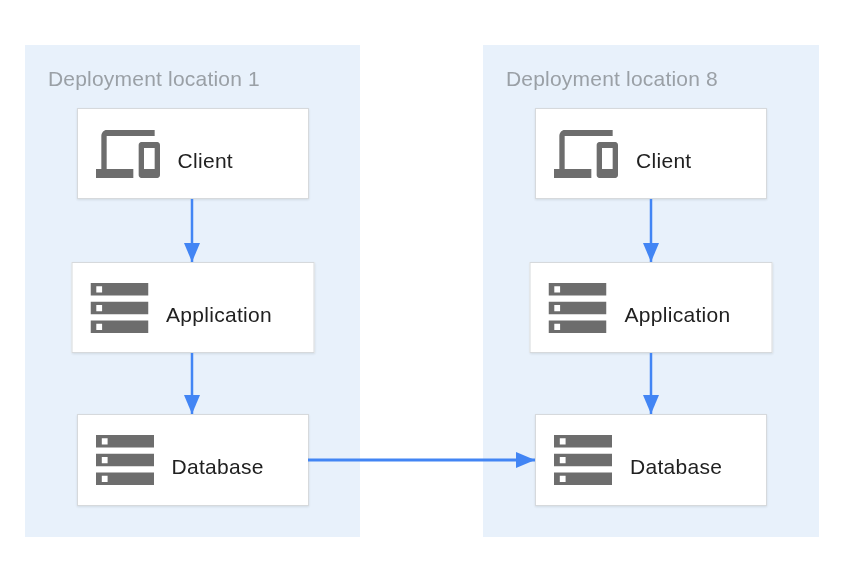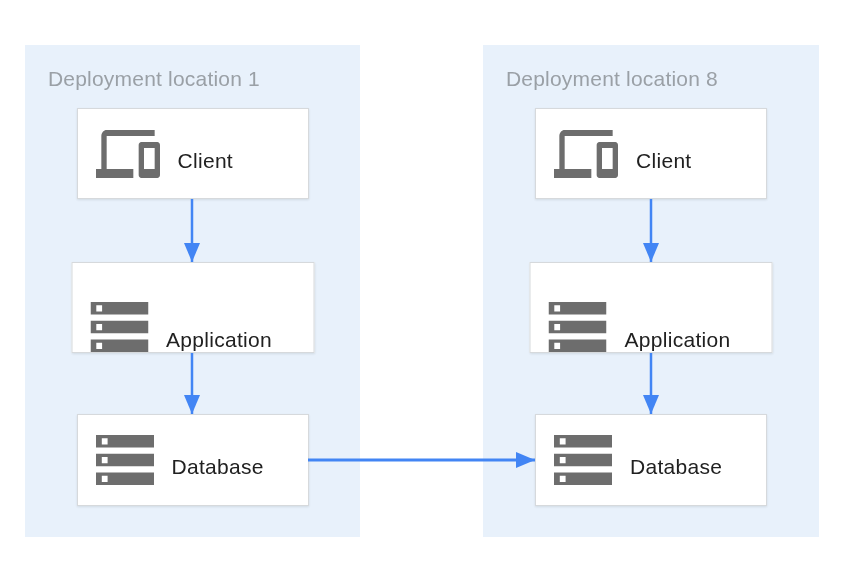--- a/index.html
+++ b/index.html
@@ -42,21 +42,21 @@
     background: #ffffff;
     border: 1px solid #d6d9dc;
     box-shadow: 0 1px 2px rgba(60,64,67,0.12);
     box-sizing: border-box;
     display: flex;
     align-items: center;
     padding-left: 18px;
     gap: 18px;
   }
   .node-client      { top: 63px; }
-  .node-application { top: 217px; width: 243px; align-items: flex-end; }
+  .node-application { top: 217px; width: 243px; }
   .node-database    { top: 369px; height: 92px; }
   .node-icon {
     display: inline-flex;
     flex: 0 0 auto;
     line-height: 0;
   }
   .node-icon svg path { fill: #6d6d6d; }
   .node-label {
     font-size: 21px;
     letter-spacing: 0.3px;

